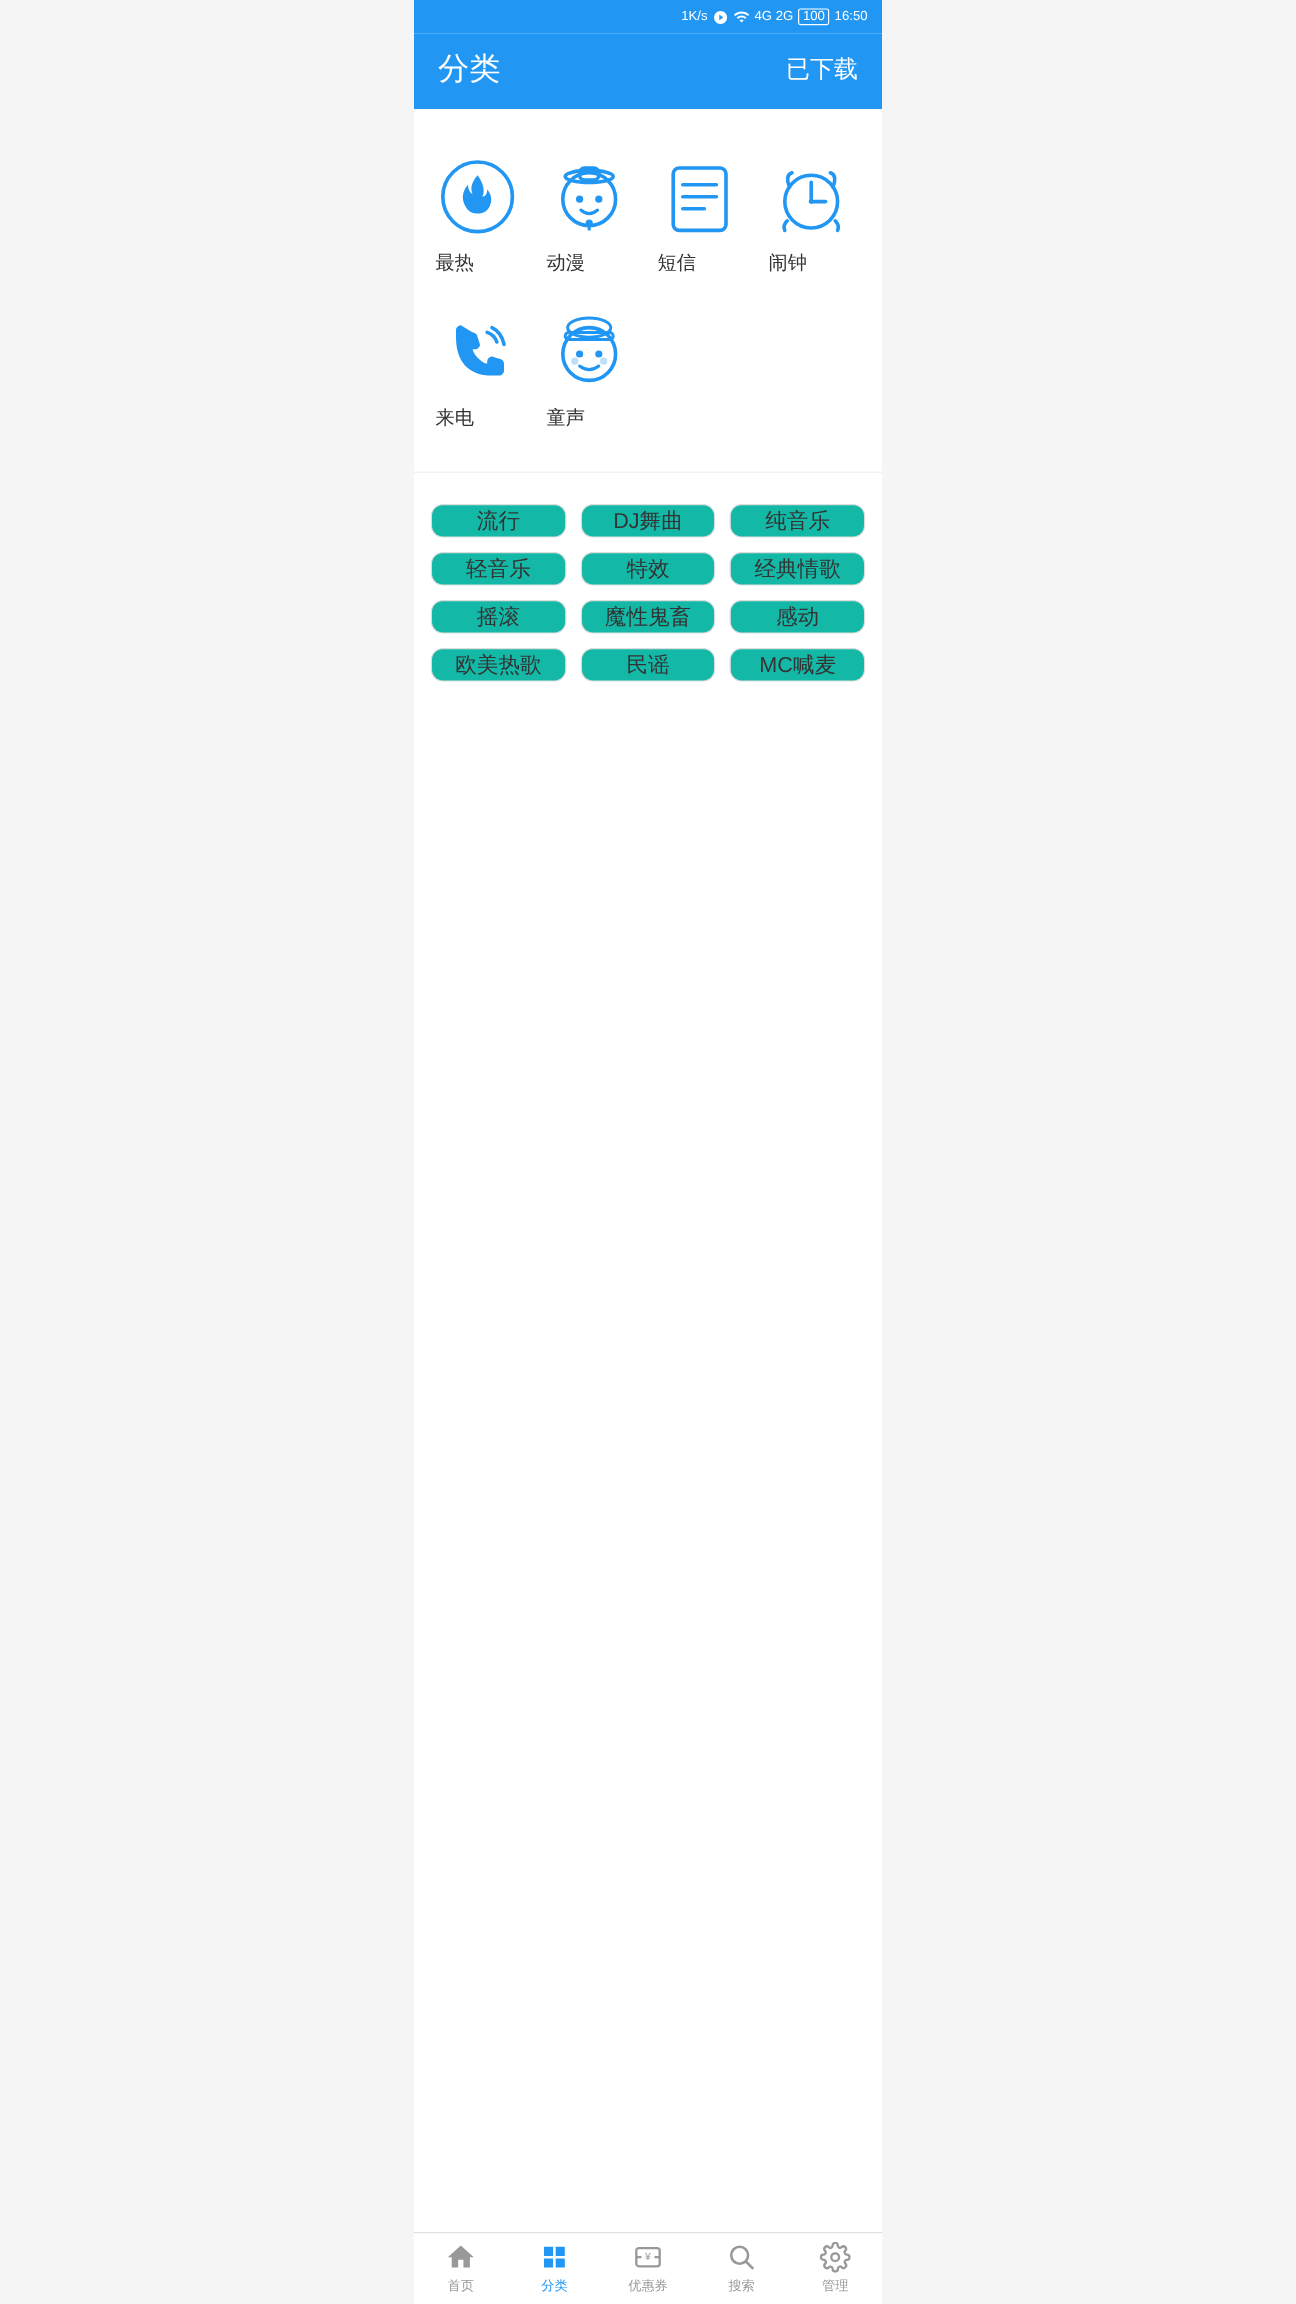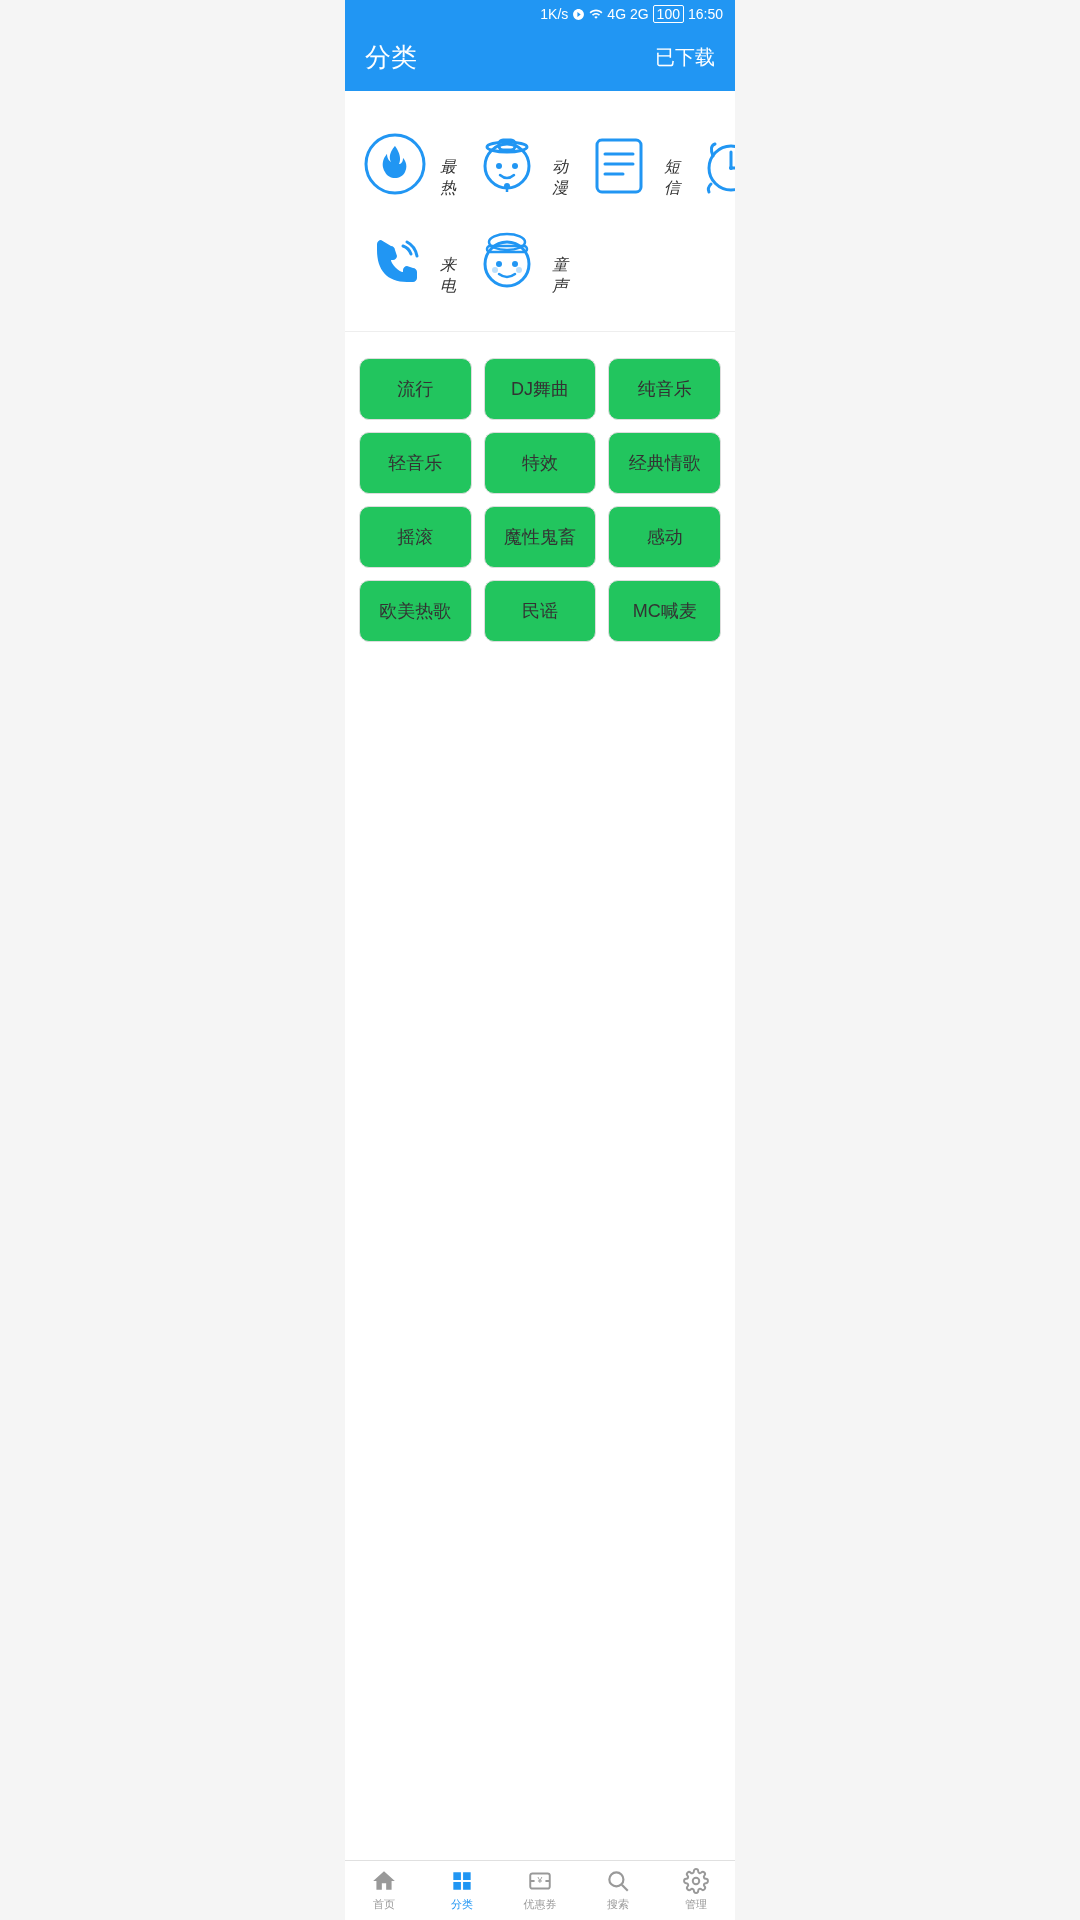--- a/index.html
+++ b/index.html
@@ -19,21 +19,21 @@
       background: #2196f3;
       color: white;
       font-size: 11px;
       padding: 6px 12px;
       display: flex;
       justify-content: flex-end;
       align-items: center;
       gap: 4px;
       height: 28px;
     }
-    .status-bar span { font-size: 14px; }
+    .status-bar span { font-size: 11px; }
 
     
     .header {
       background: #2196f3;
       color: white;
       padding: 12px 20px 16px;
       display: flex;
       justify-content: space-between;
       align-items: center;
     }
@@ -56,25 +56,25 @@
 
     
     .icon-grid {
       display: grid;
       grid-template-columns: repeat(4, 1fr);
       padding: 24px 10px 10px;
       gap: 0;
     }
     .icon-item {
       display: flex;
-      align-items: flex-end;
+      flex-direction: column;
+      align-items: flex-start;
       padding: 14px 8px;
       gap: 10px;
       cursor: pointer;
-      font-style: italic;
     }
     .icon-circle {
       width: 70px;
       height: 70px;
       display: flex;
       align-items: center;
       justify-content: center;
     }
     .icon-circle svg {
       width: 64px;
@@ -97,22 +97,22 @@
     
     .button-grid {
       display: grid;
       grid-template-columns: repeat(3, 1fr);
       padding: 16px 14px;
       gap: 12px;
     }
     .category-btn {
       border: 1.5px solid #ddd;
       border-radius: 10px;
-      background: #22c55e;
-      padding: 18px 8px;
+      background: #14b8a6;
+      padding: 1px 8px;
       font-size: 18px;
       color: #333;
       text-align: center;
       cursor: pointer;
       display: flex;
       align-items: center;
       justify-content: center;
     }
 
     

